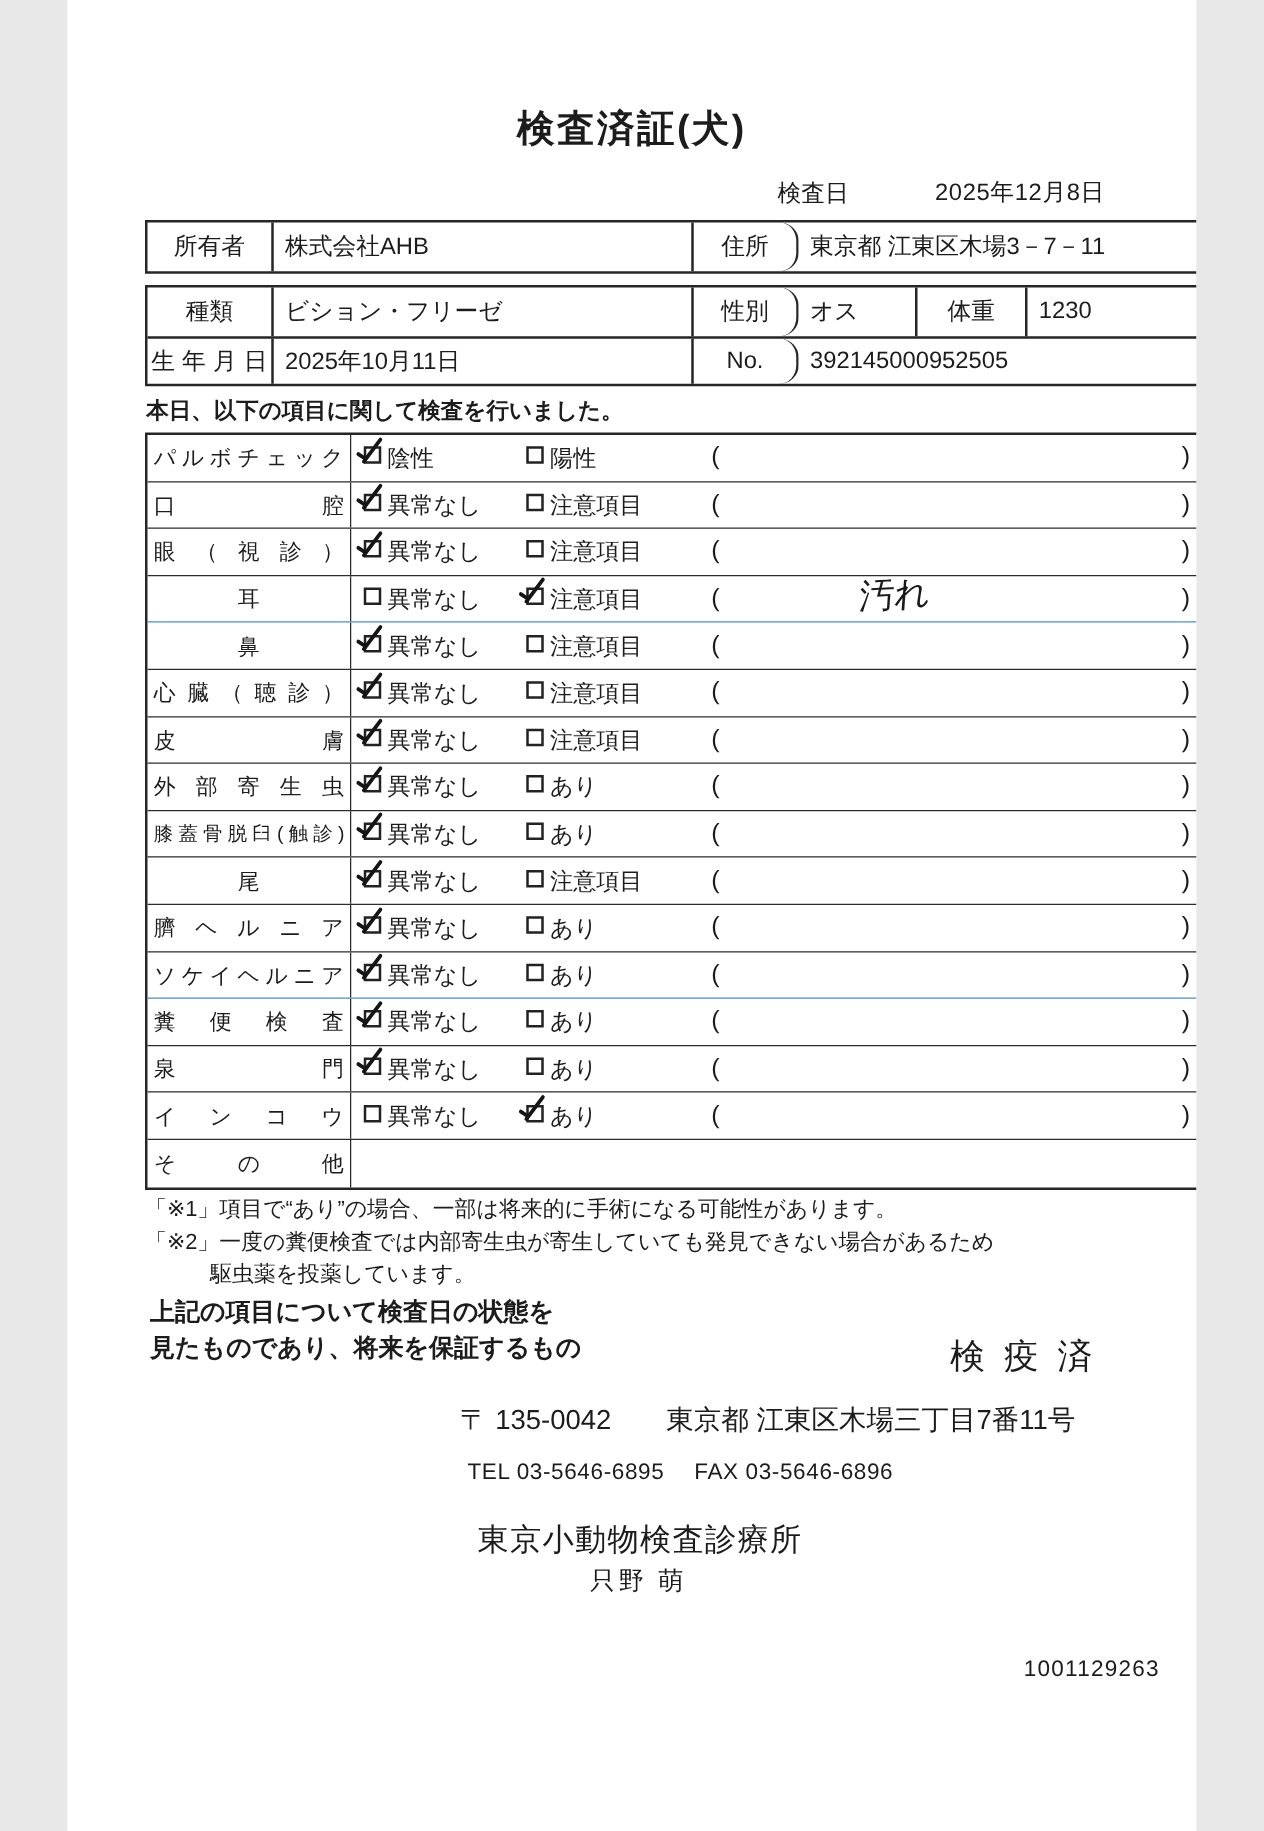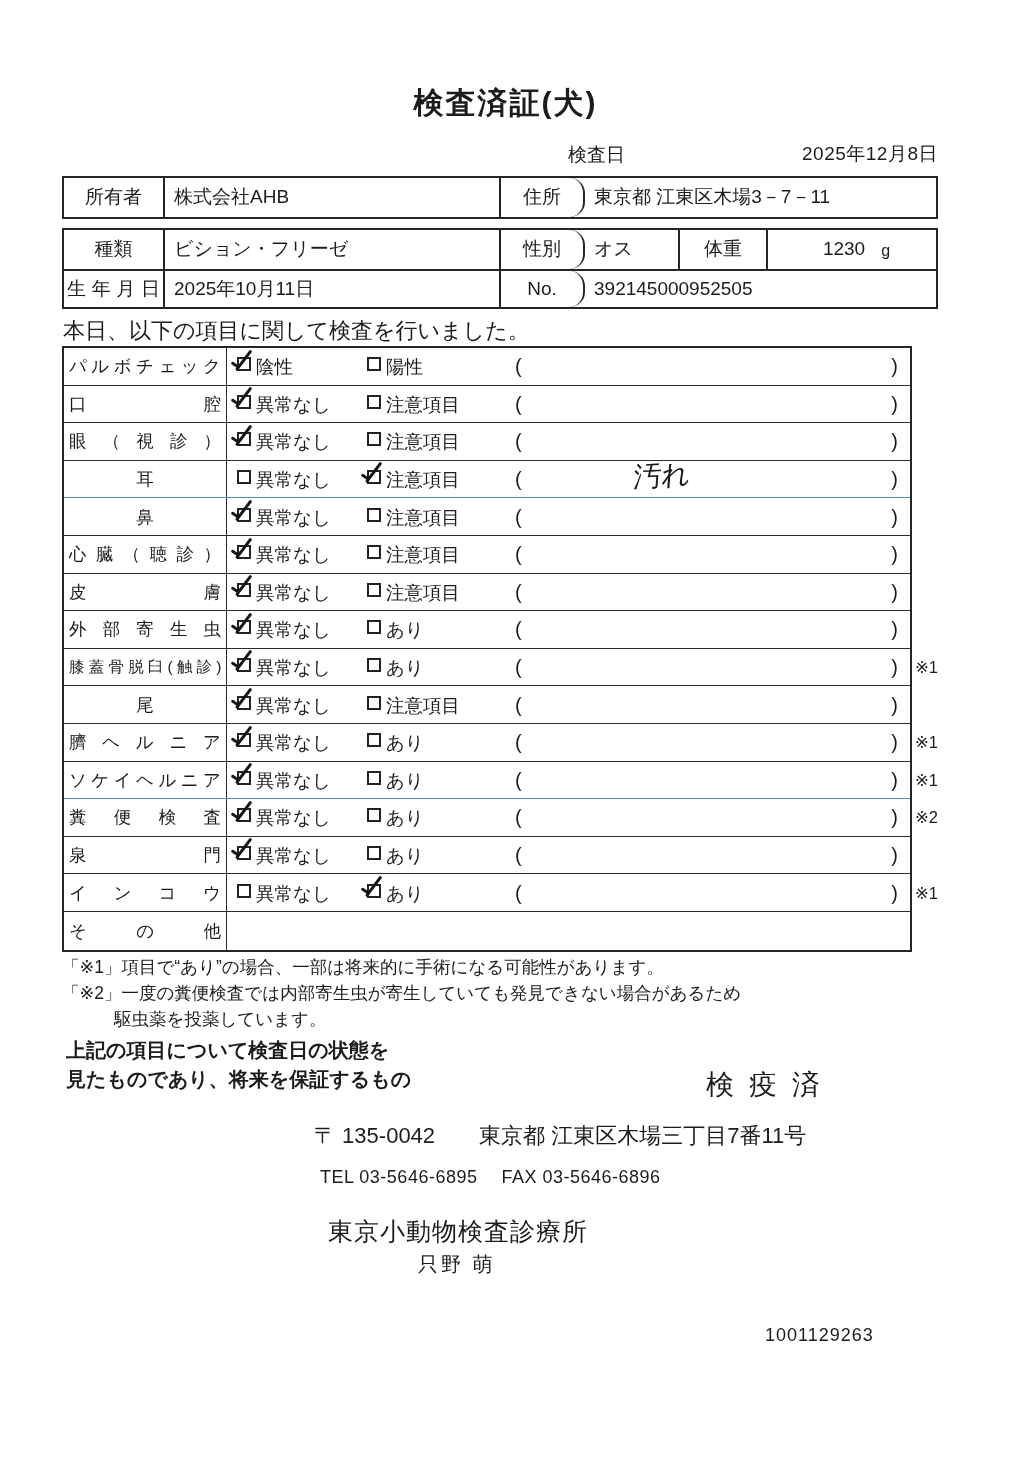--- a/index.html
+++ b/index.html
@@ -1,19 +1,19 @@
 <!DOCTYPE html>
 <html><head>
 <meta charset="utf-8">
 <style>
   * { box-sizing: border-box; }
   html,body { margin:0; padding:0; background:#e8e8e8; }
   .page {
     position: relative;
-    width: 1011px; height: 1465px;
+    width: 903px; height: 1465px;
     margin: 0 auto;
     background: #ffffff;
     font-family: "Liberation Sans", "DejaVu Sans", sans-serif;
     color: #1c1c1c;
     overflow: hidden;
   }
   .doc-title {
     position: absolute; top: 83px; left: 0; width: 100%;
     text-align: center; font-size: 30px; font-weight: 600; letter-spacing: 2px;
   }
@@ -31,24 +31,24 @@
   .cell.lab { justify-content: center; font-weight: 500; }
   .cell.val { padding-left: 9px; font-weight: 500; }
   .w-lab1 { width: 101px; }
   .w-val1 { width: 336px; }
   .w-lab2 { width: 84px; border-radius: 15px; }
   .w-sex  { width: 95px; }
   .w-wlab { width: 88px; }
   .cell.flex1 { flex: 1; }
   .cell.lab.justify { padding: 0 3px; }
   .cell.lab.justify span { width: 100%; text-align: justify; text-align-last: justify; }
-  .weight-cell { justify-content: center; }
+  .weight-cell { justify-content: space-between; }
   .weight-unit { font-size: 16px; margin-left: 16px; margin-top: 4px; }
 
-  .intro { position: absolute; top: 316px; left: 63px; font-size: 22px; font-weight: 400; }
+  .intro { position: absolute; top: 316px; left: 63px; font-size: 18px; font-weight: 700; }
 
   
   .check-tbl {
     position: absolute; top: 346px; left: 62px; width: 850px;
     border: 2px solid #262626; background: #fff;
     display: flex; flex-direction: column;
   }
   .crow { display: flex; height: 37.6px; border-bottom: 1.6px solid #2c2c2c; position: relative; justify-content: center; }
   .crow:last-child { border-bottom: none; }
   .crow.scan-blue { border-bottom-color: #4f8fc0; }

